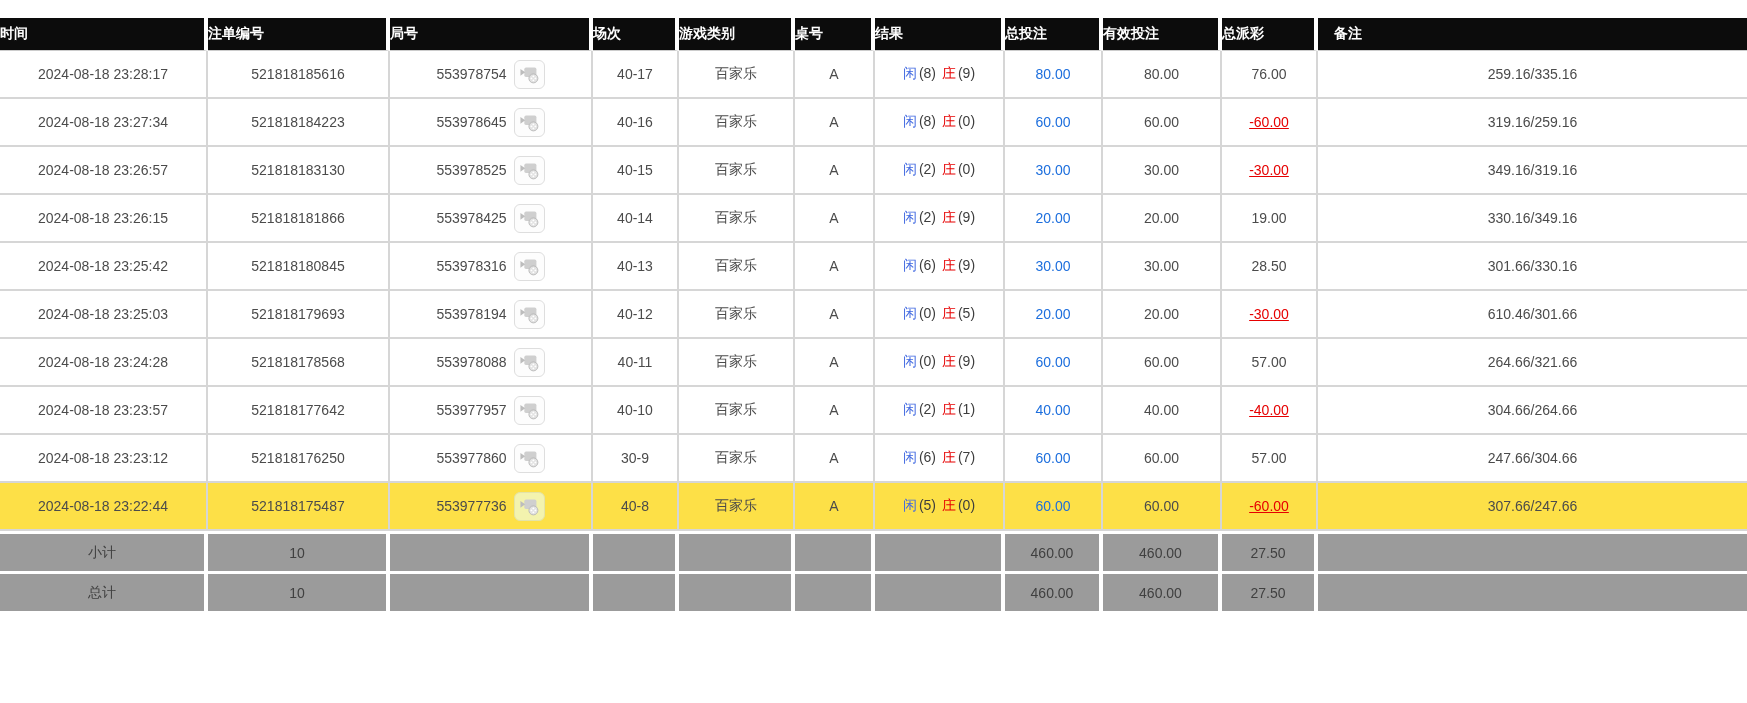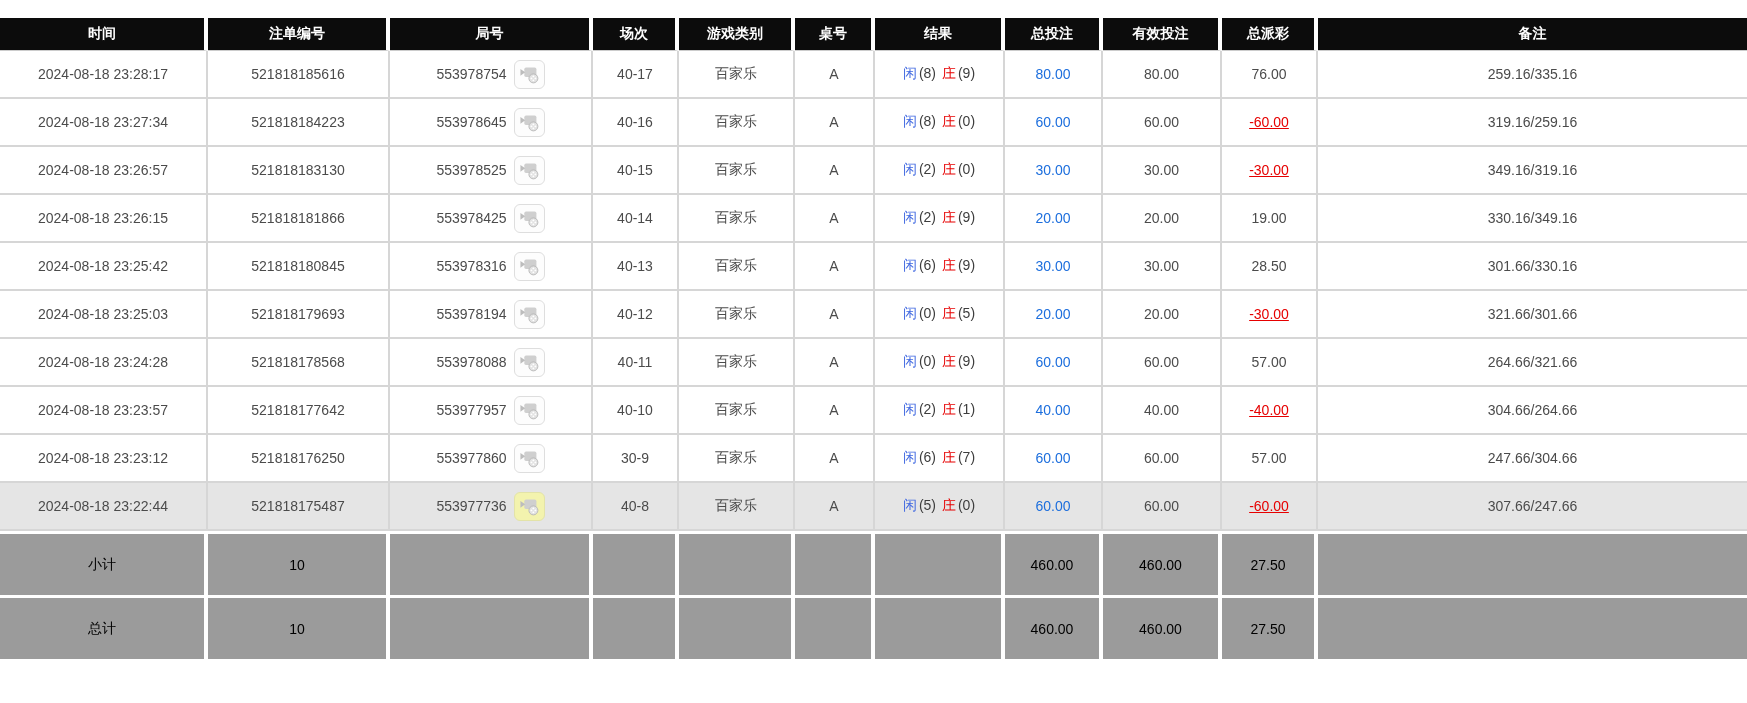--- a/index.html
+++ b/index.html
@@ -12,38 +12,38 @@
     border-collapse:separate; border-spacing:0;
     table-layout:fixed; width:1747px; margin-top:18px;
   }
   
   table.bet-table thead th {
     background:#0c0c0c; color:#ffffff;
     font-size:14px; font-weight:bold;
     height:32px; padding:0;
     border-right:4px solid #ffffff;
     border-bottom:1px solid #cccccc;
-    text-align:center; vertical-align:middle;
-  }
-  table.bet-table thead th:last-child { border-right:none; }
+    text-align:left; vertical-align:middle;
+  }
+  table.bet-table thead th:last-child { border-right:none;padding-left:16px; }
   
   table.bet-table tbody tr.data-row td {
     background:#ffffff; color:#4b4b4b;
     font-size:14px; height:46px; padding:0 4px;
     text-align:center; vertical-align:middle;
     border-right:2px solid #d6d6d6;
     border-bottom:2px solid #d6d6d6;
     overflow:hidden; white-space:nowrap;
   }
   table.bet-table tbody tr.data-row td:last-child { border-right:none;text-align:center; }
-  table.bet-table tbody tr.data-row.highlight td { background:#e5e5e5; }
+  table.bet-table tbody tr.data-row.highlight td { background:#fde047; }
   
   table.bet-table tbody tr.summary-row td {
-    background:#9b9b9b; color:#000000;
-    font-size:14px; height:29px; padding:16px 4px;
+    background:#9b9b9b; color:#404040;
+    font-size:14px; height:29px; padding:4px 4px;
     text-align:center; vertical-align:middle;
     border-right:4px solid #ffffff;
     border-top:3px solid #ffffff;
     white-space:nowrap;
   }
   table.bet-table tbody tr.summary-row td:last-child { border-right:none; }
   
   .bet-link { color:#1c6edd; cursor:pointer; }
   .neg { color:#e60000;text-decoration:underline; }
   .r-player { color:#4169e1; }
@@ -272,21 +272,21 @@
     <td><span>40-12</span></td>
     <td><span>百家乐</span></td>
     <td><span>A</span></td>
     <td class="result-cell">
       <span class="r-player">闲</span><span class="r-num">(0)</span>
       <span class="r-banker">庄</span><span class="r-num">(5)</span>
     </td>
     <td><span class="bet-link">20.00</span></td>
     <td><span>20.00</span></td>
     <td><span class="payout-val neg">-30.00</span></td>
-    <td><span>321.66/301.66</span></td>
+    <td><span>610.46/301.66</span></td>
   </tr>
         <tr class="data-row">
     <td><span>2024-08-18 23:24:28</span></td>
     <td><span>521818178568</span></td>
     <td>
       <span class="round-wrap">
         <span>553978088</span>
         <button class="video-btn" type="button">
           <svg width="21" height="19" viewBox="0 0 24 22" aria-hidden="true">
             <path d="M8 3 h10 a2 2 0 0 1 2 2 v7 a2 2 0 0 1 -2 2 h-10 a2 2 0 0 1 -2 -2 v-7 a2 2 0 0 1 2 -2 z" fill="#cfcfcf"></path>

